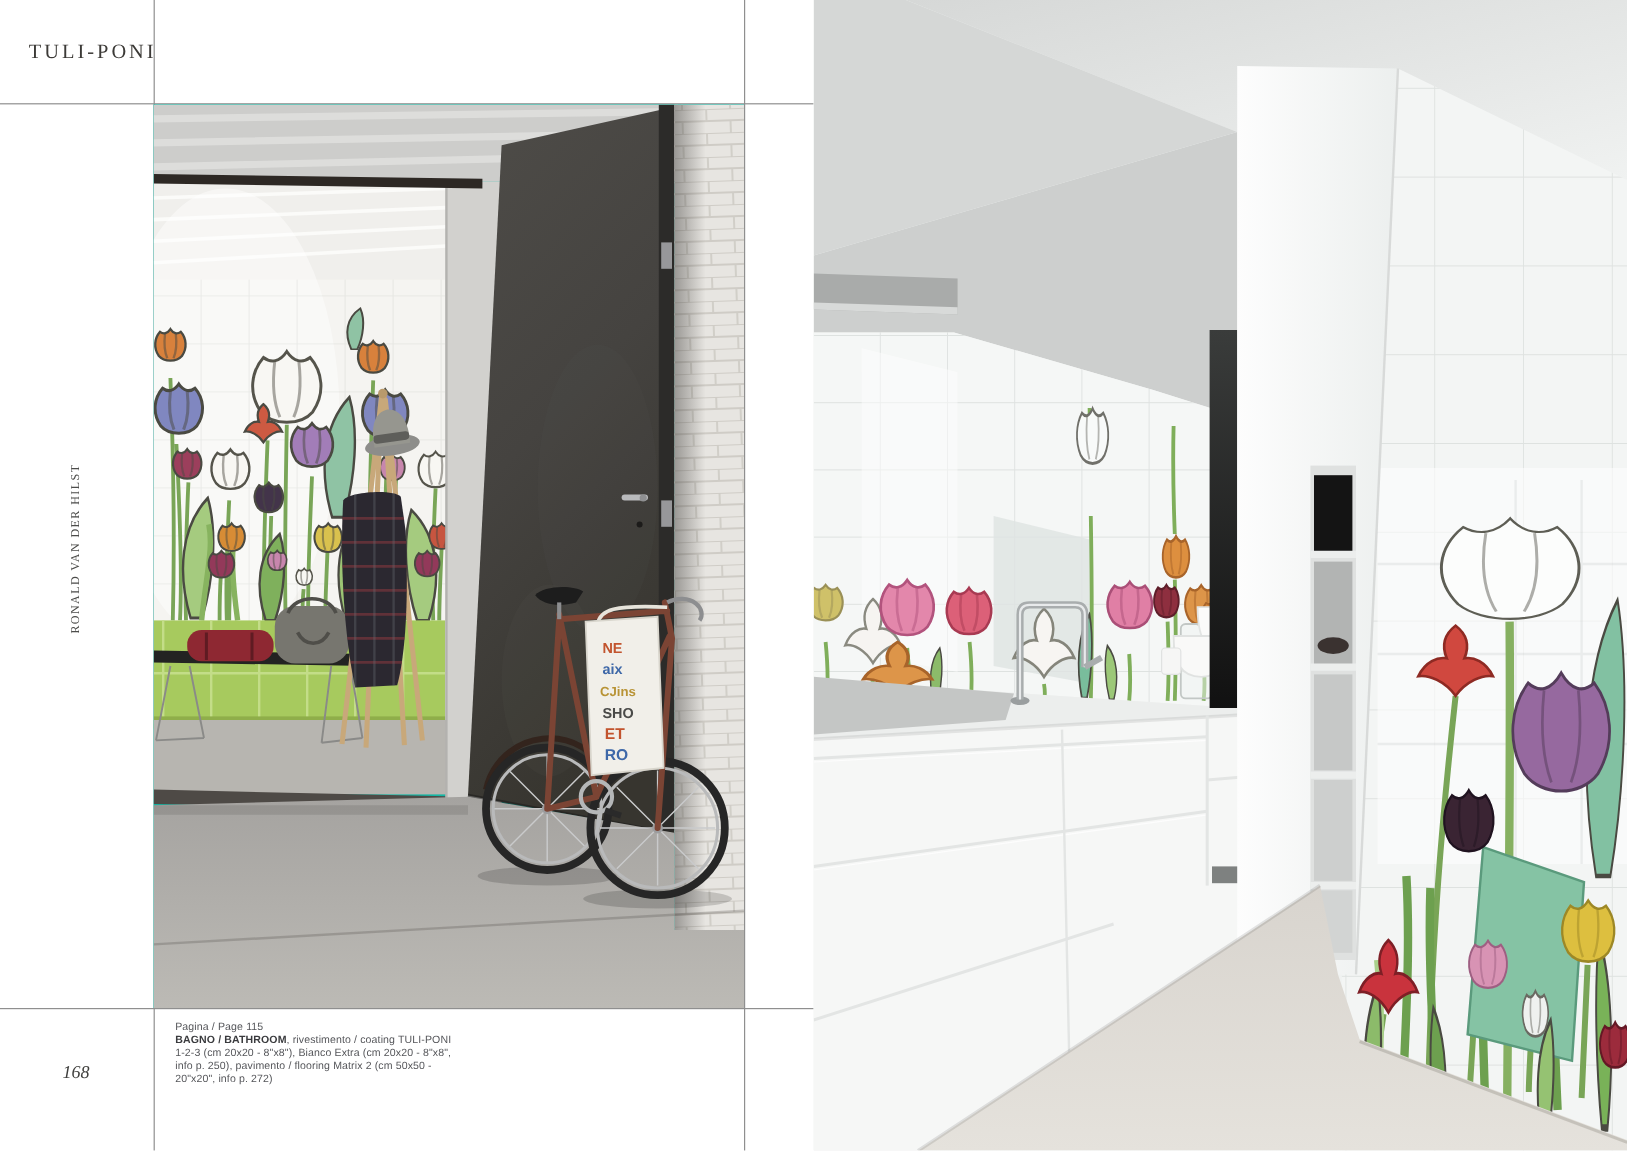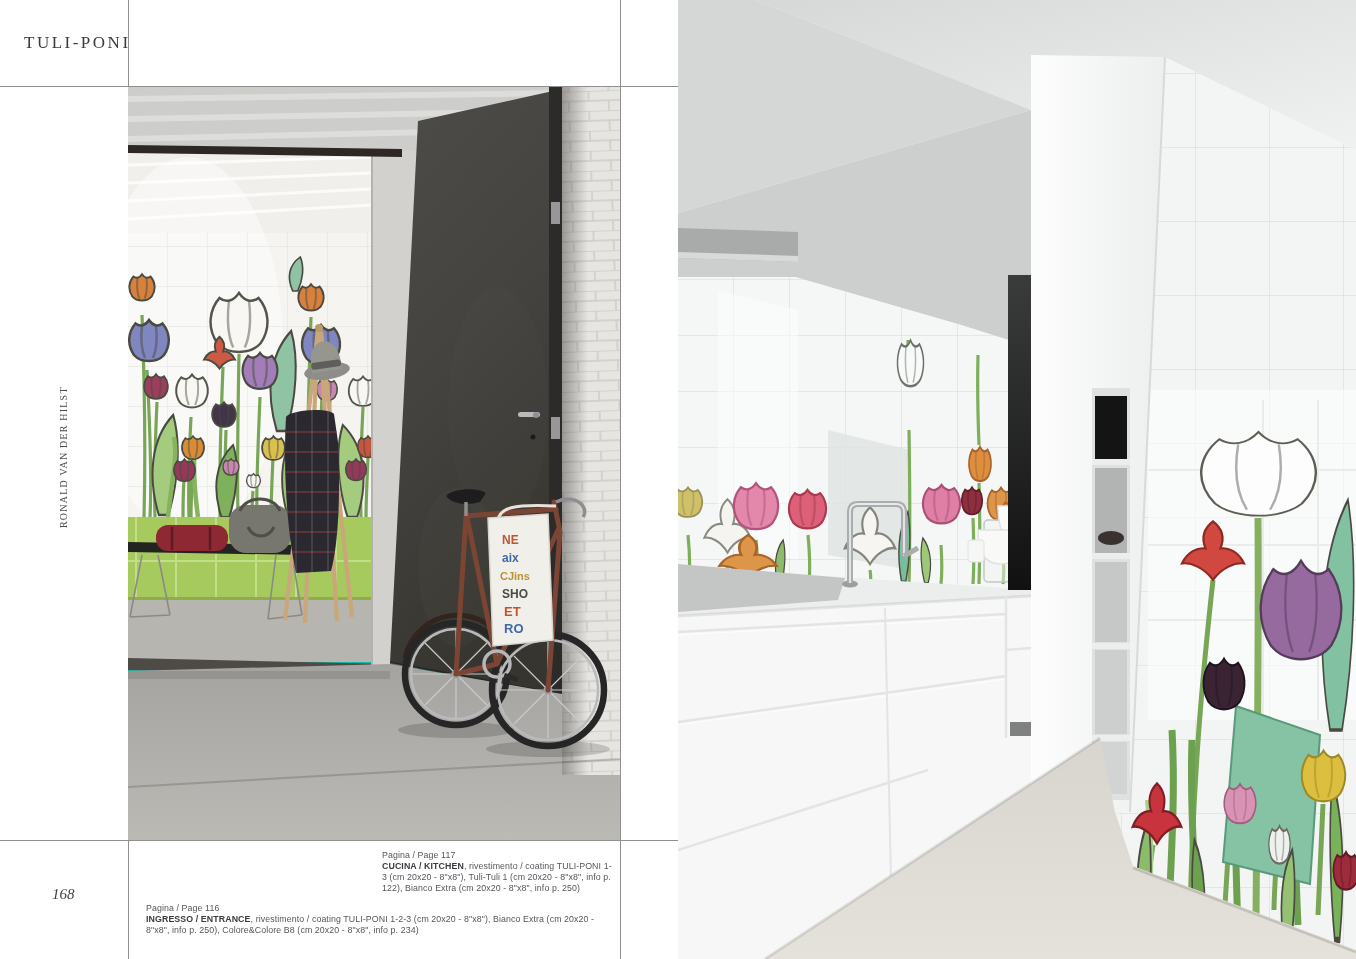--- a/index.html
+++ b/index.html
@@ -33,27 +33,23 @@
 
   <div class="vrule" style="left:128px"></div>
   <div class="vrule" style="left:620px"></div>
   <div class="hrule" style="top:86px"></div>
   <div class="hrule" style="top:840px"></div>
 
   <div id="title">TULI-PONI</div>
   <div id="designer">RONALD VAN DER HILST</div>
   <div id="pagenum">168</div>
 
-  <div class="caption" id="cap-kitchen">
-    <span>Pagina / Page 117</span><br>
-    <b>CUCINA / KITCHEN</b><span>, rivestimento / coating TULI-PONI 1-3 (cm 20x20 - 8"x8"), Tuli-Tuli 1 (cm 20x20 - 8"x8", info p. 122), Bianco Extra (cm 20x20 - 8"x8", info p. 250)</span>
-  </div>
-  <div class="caption" id="cap-entrance">
-    <span>Pagina / Page 116</span><br>
-    <b>INGRESSO / ENTRANCE</b><span>, rivestimento / coating TULI-PONI 1-2-3 (cm 20x20 - 8"x8"), Bianco Extra (cm 20x20 - 8"x8", info p. 250), Colore&amp;Colore B8 (cm 20x20 - 8"x8", info p. 234)</span>
+  <div class="caption" id="cap-bathroom">
+    <span>Pagina / Page 115</span><br>
+    <b>BAGNO / BATHROOM</b><span>, rivestimento / coating TULI-PONI 1-2-3 (cm 20x20 - 8"x8"), Bianco Extra (cm 20x20 - 8"x8", info p. 250), pavimento / flooring Matrix 2 (cm 50x50 - 20"x20", info p. 272)</span>
   </div>
 
   <figure class="photo" id="photo-left" style="margin:0">
   <svg width="492" height="753" viewBox="0 0 492 753">
     <defs>
       <g id="L-tulip">
         <path d="M50,4 C42,16 32,18 23,11 C9,27 5,52 20,74 C34,90 66,90 80,74 C95,52 91,27 77,11 C68,18 58,16 50,4 Z"></path>
         <path d="M36,16 C33,42 35,64 42,80 M64,16 C67,42 65,64 58,80" fill="none" stroke-opacity=".5"></path>
       </g>
       <g id="L-lily">

